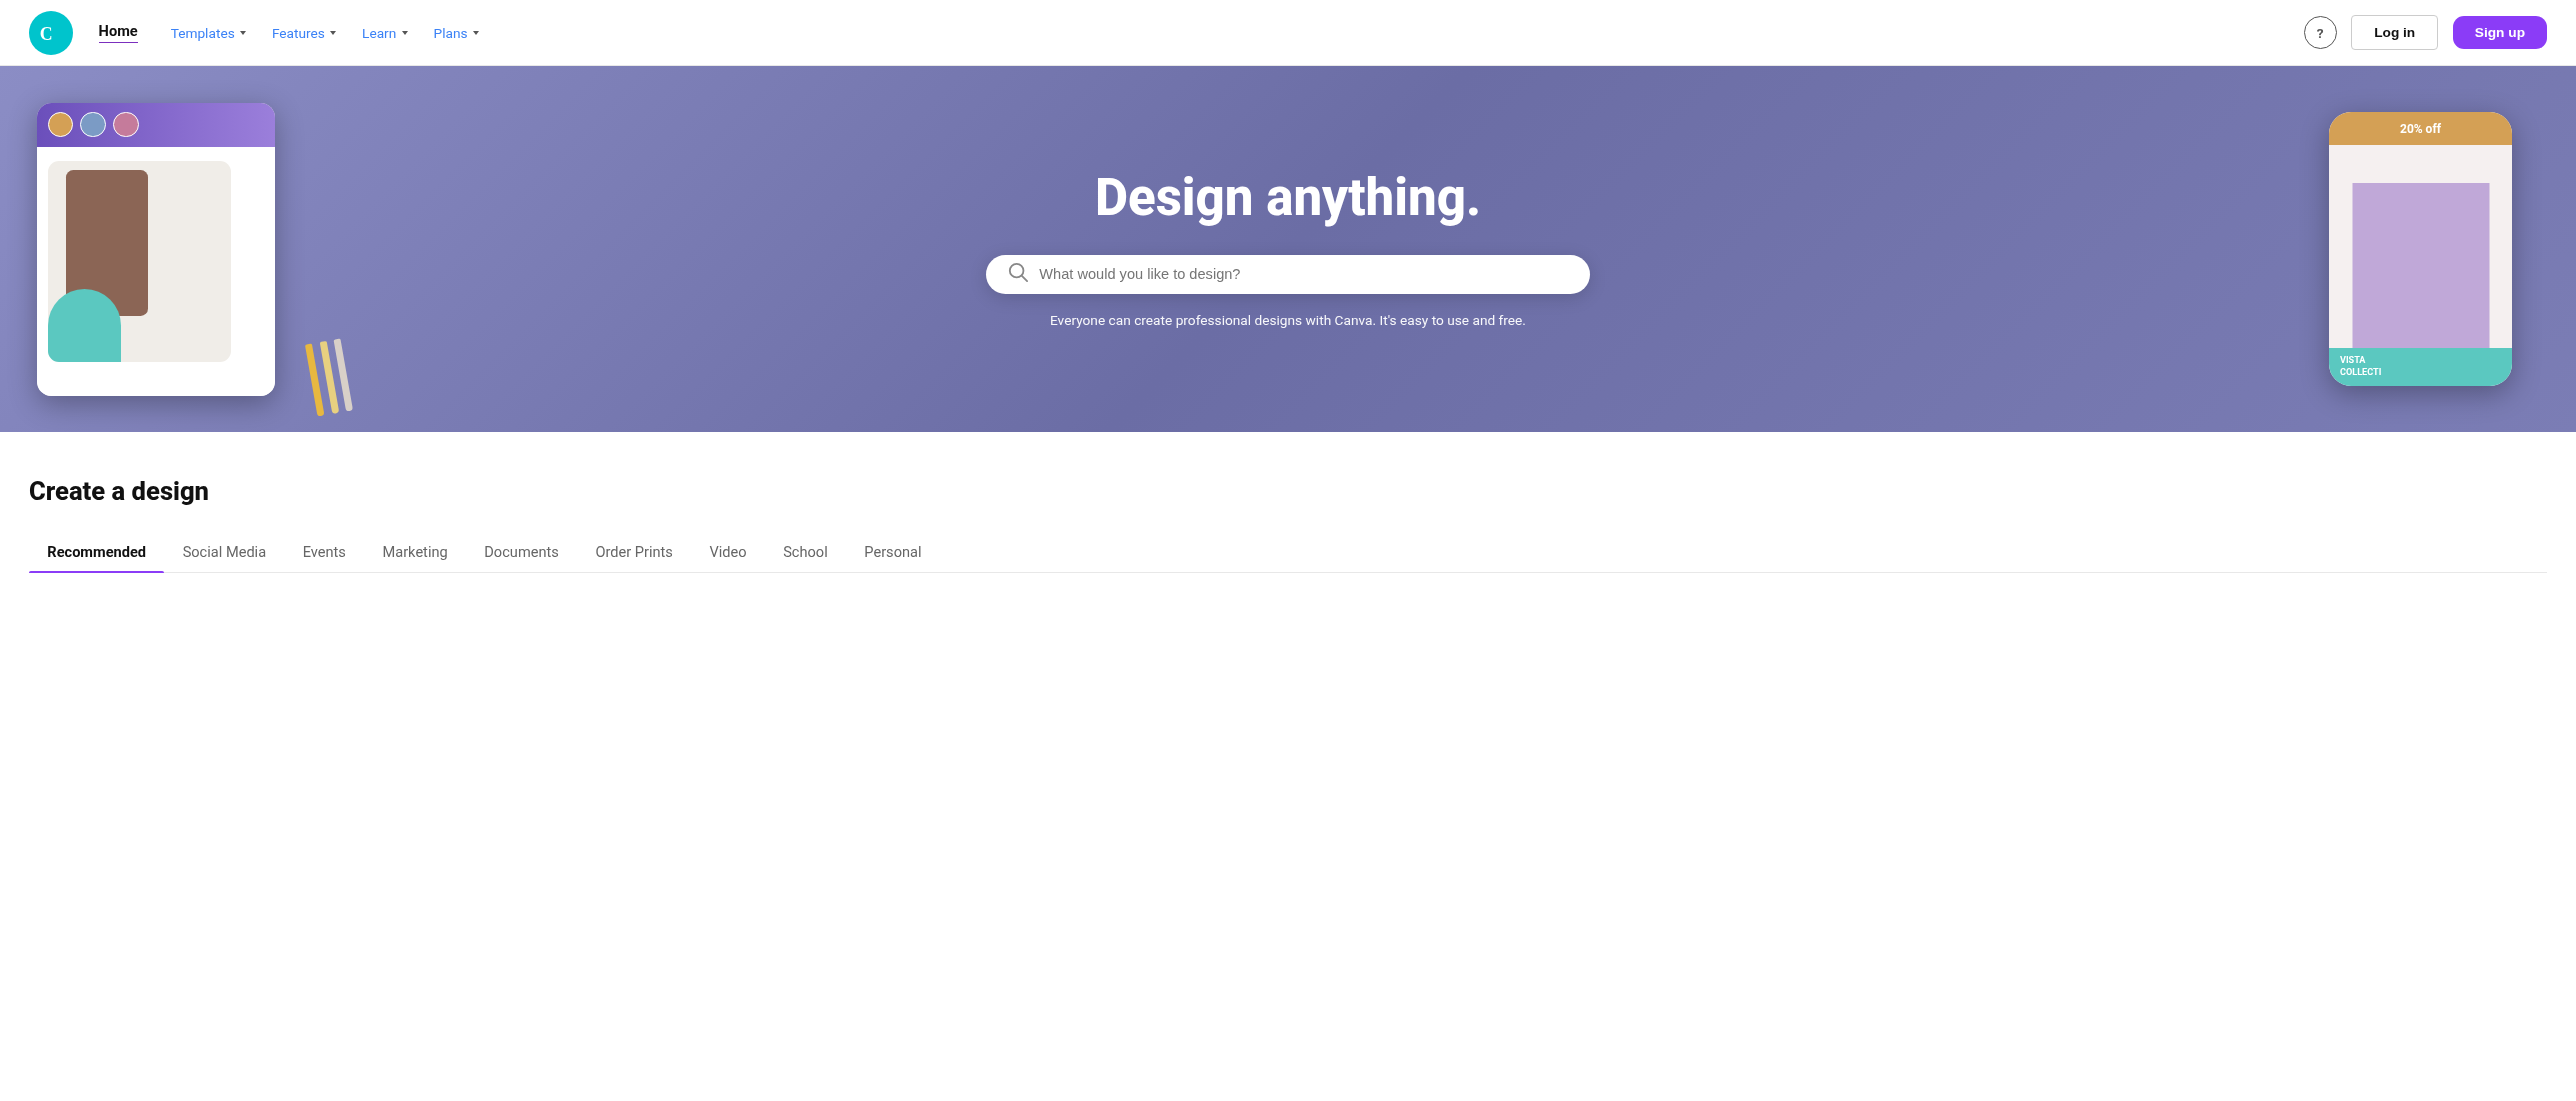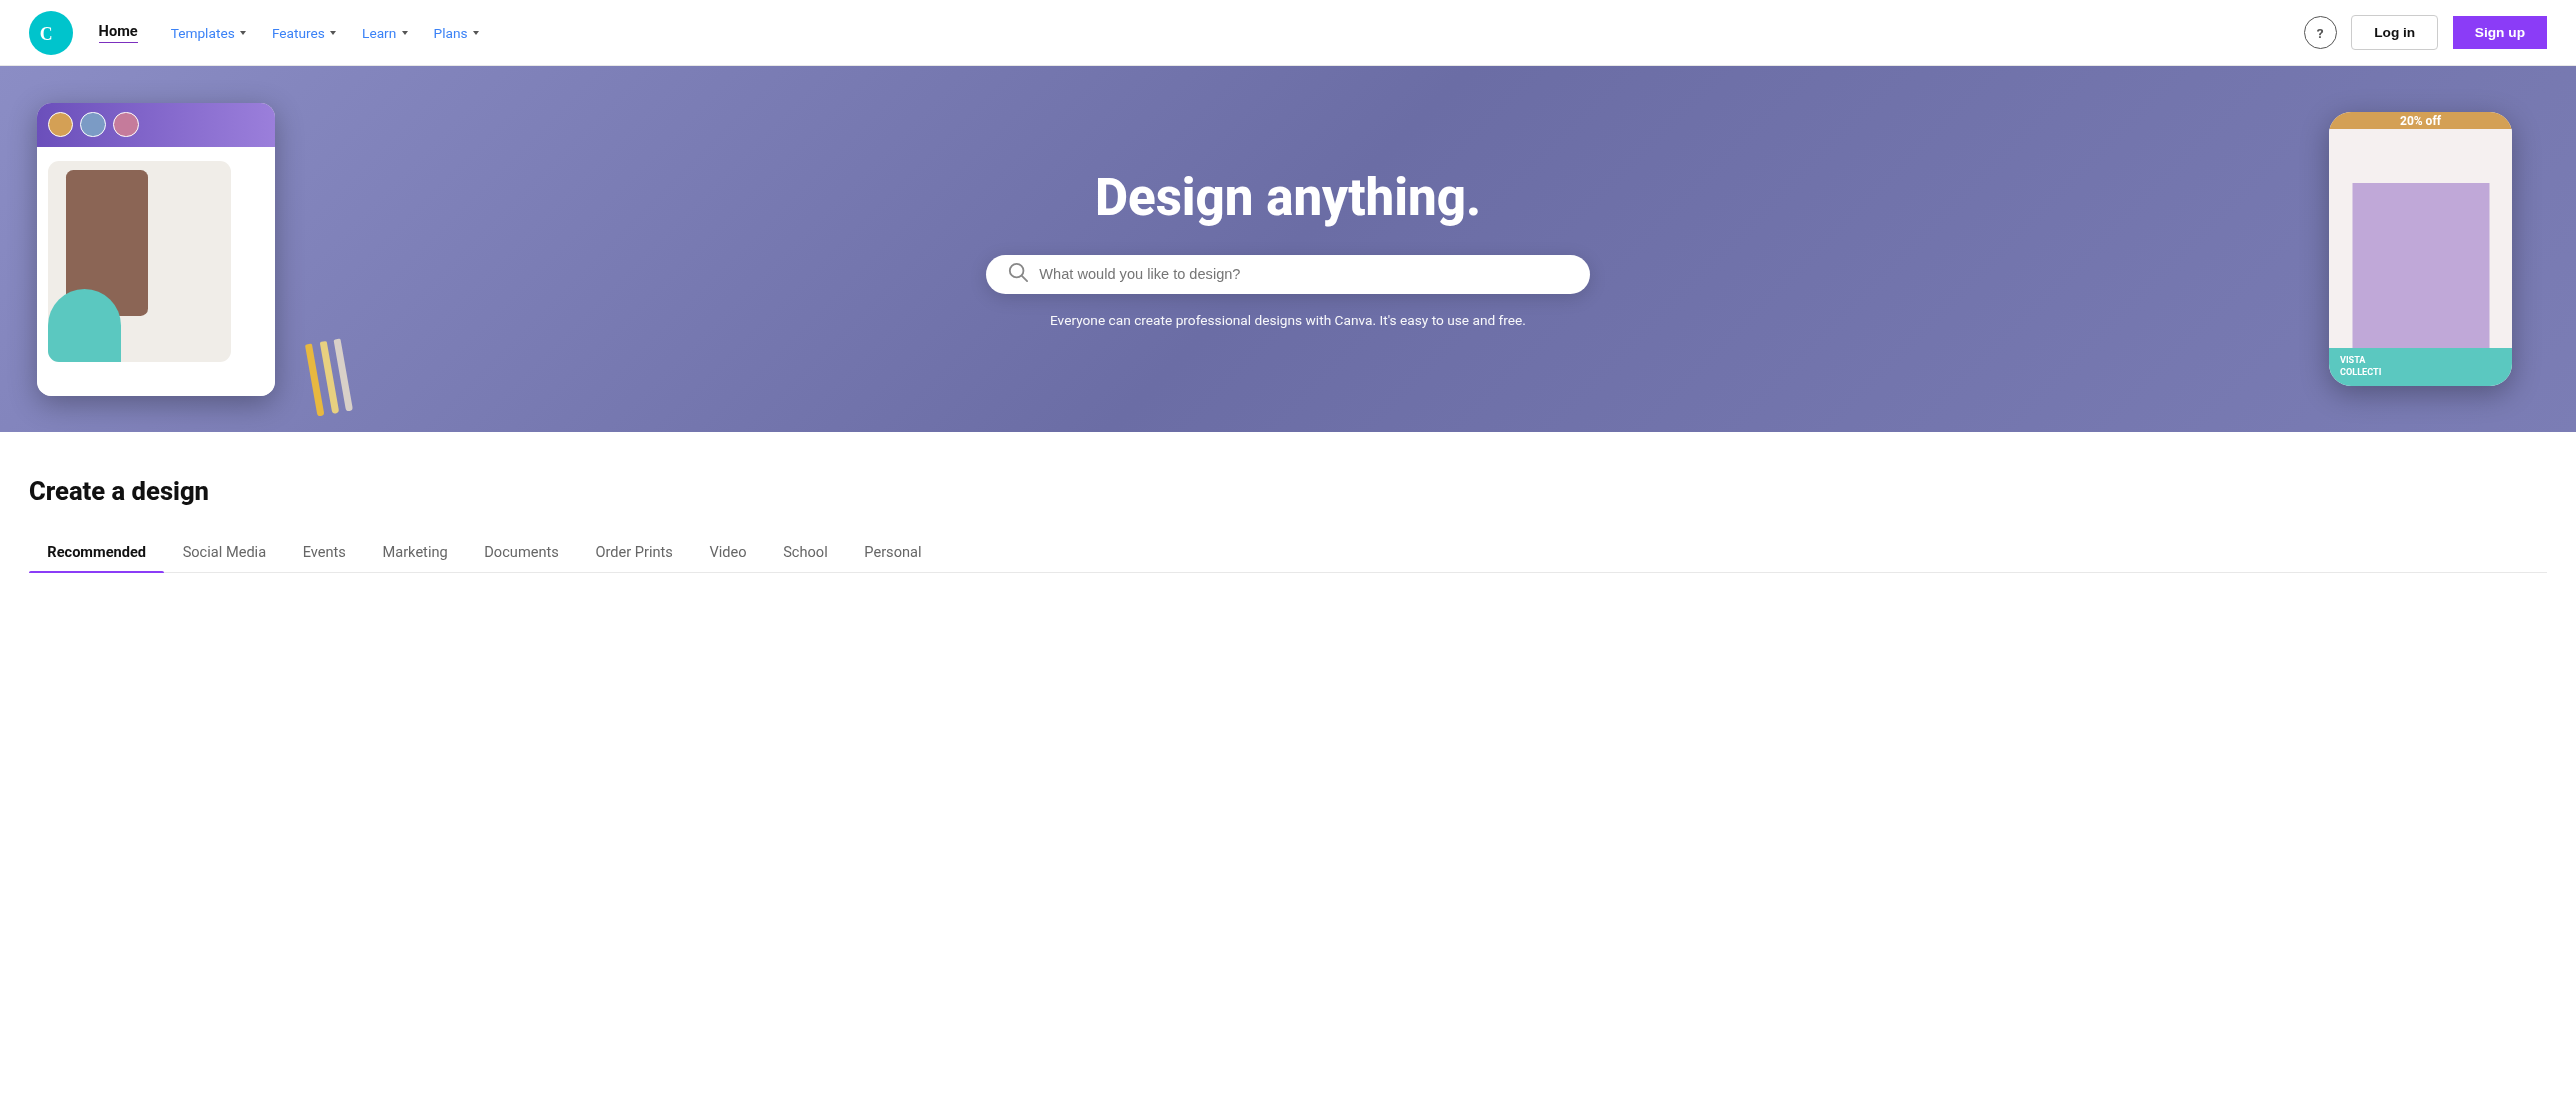--- a/index.html
+++ b/index.html
@@ -88,21 +88,21 @@
       border: 0.9px solid #ccc;
       border-radius: 4px;
       font-size: 13.7px;
       font-weight: 600;
       color: #111;
       background: #fff;
       cursor: pointer;
     }
     .signup-btn {
       padding: 9.1px 22px;
-      border-radius: 0;
+      border-radius: 11px;
       font-size: 13.7px;
       font-weight: 700;
       color: #fff;
       background: #8B3CF7;
       border: none;
       cursor: pointer;
     }
 
     
     .hero {
@@ -205,21 +205,21 @@
       width: 183px;
       height: 274px;
       background: #fff;
       border-radius: 22px;
       box-shadow: 0 7.3px 29px rgba(0,0,0,0.3);
       overflow: hidden;
       display: flex;
       flex-direction: column;
     }
     .mock-right-banner {
-      height: 17px;
+      height: 33px;
       background: #D4A055;
       display: flex;
       align-items: center;
       justify-content: center;
       font-size: 12px;
       font-weight: 700;
       color: #fff;
     }
     .mock-right-body {
       flex: 1;

